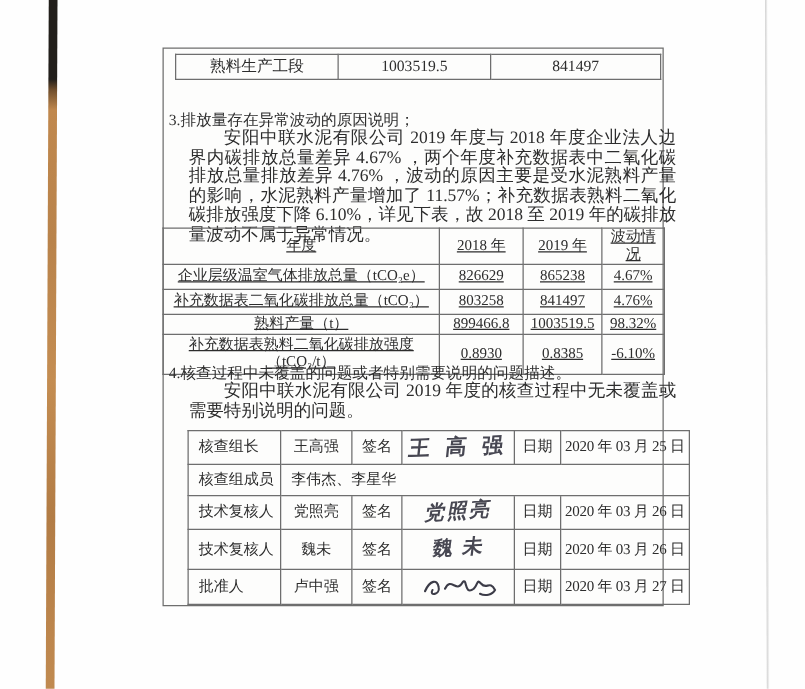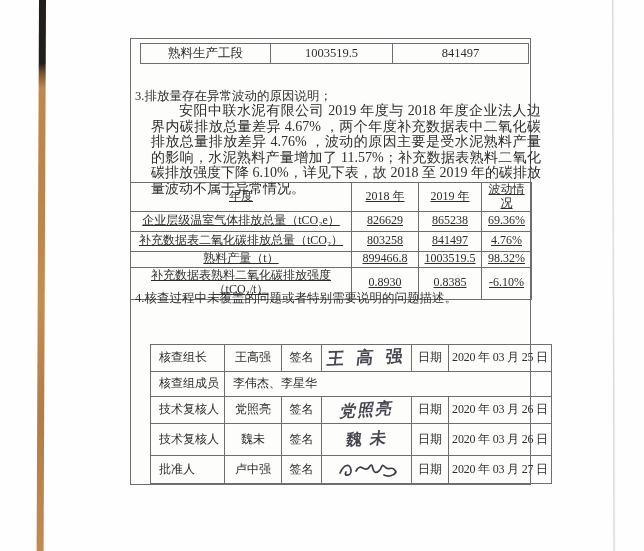--- a/index.html
+++ b/index.html
@@ -90,21 +90,21 @@
         <tr class="hdr">
       <td>年度</td>
       <td>2018 年</td>
       <td>2019 年</td>
       <td>波动情况</td>
     </tr>
     <tr style="height:20px;">
       <td>企业层级温室气体排放总量（tCO₂e）</td>
       <td>826629</td>
       <td>865238</td>
-      <td>69.36%</td>
+      <td>4.67%</td>
     </tr>
     <tr style="height:20px;">
       <td>补充数据表二氧化碳排放总量（tCO₂）</td>
       <td>803258</td>
       <td>841497</td>
       <td>4.76%</td>
     </tr>
     <tr style="height:16px;">
       <td>熟料产量（t）</td>
       <td>899466.8</td>
@@ -114,20 +114,21 @@
     <tr style="height:32px;">
       <td>补充数据表熟料二氧化碳排放强度（tCO₂/t）</td>
       <td>0.8930</td>
       <td>0.8385</td>
       <td>-6.10%</td>
     </tr>
   </tbody>
     </table>
 
   <div class="heading h4">4.核查过程中未覆盖的问题或者特别需要说明的问题描述。</div>
+  <div class="para p2">安阳中联水泥有限公司 2019 年度的核查过程中无未覆盖或需要特别说明的问题。</div>
 
   <table class="sig">
     <colgroup>
         <col style="width:74px">
         <col style="width:57px">
         <col style="width:40px">
         <col style="width:90px">
         <col style="width:37px">
         <col style="width:103px">
       </colgroup>

